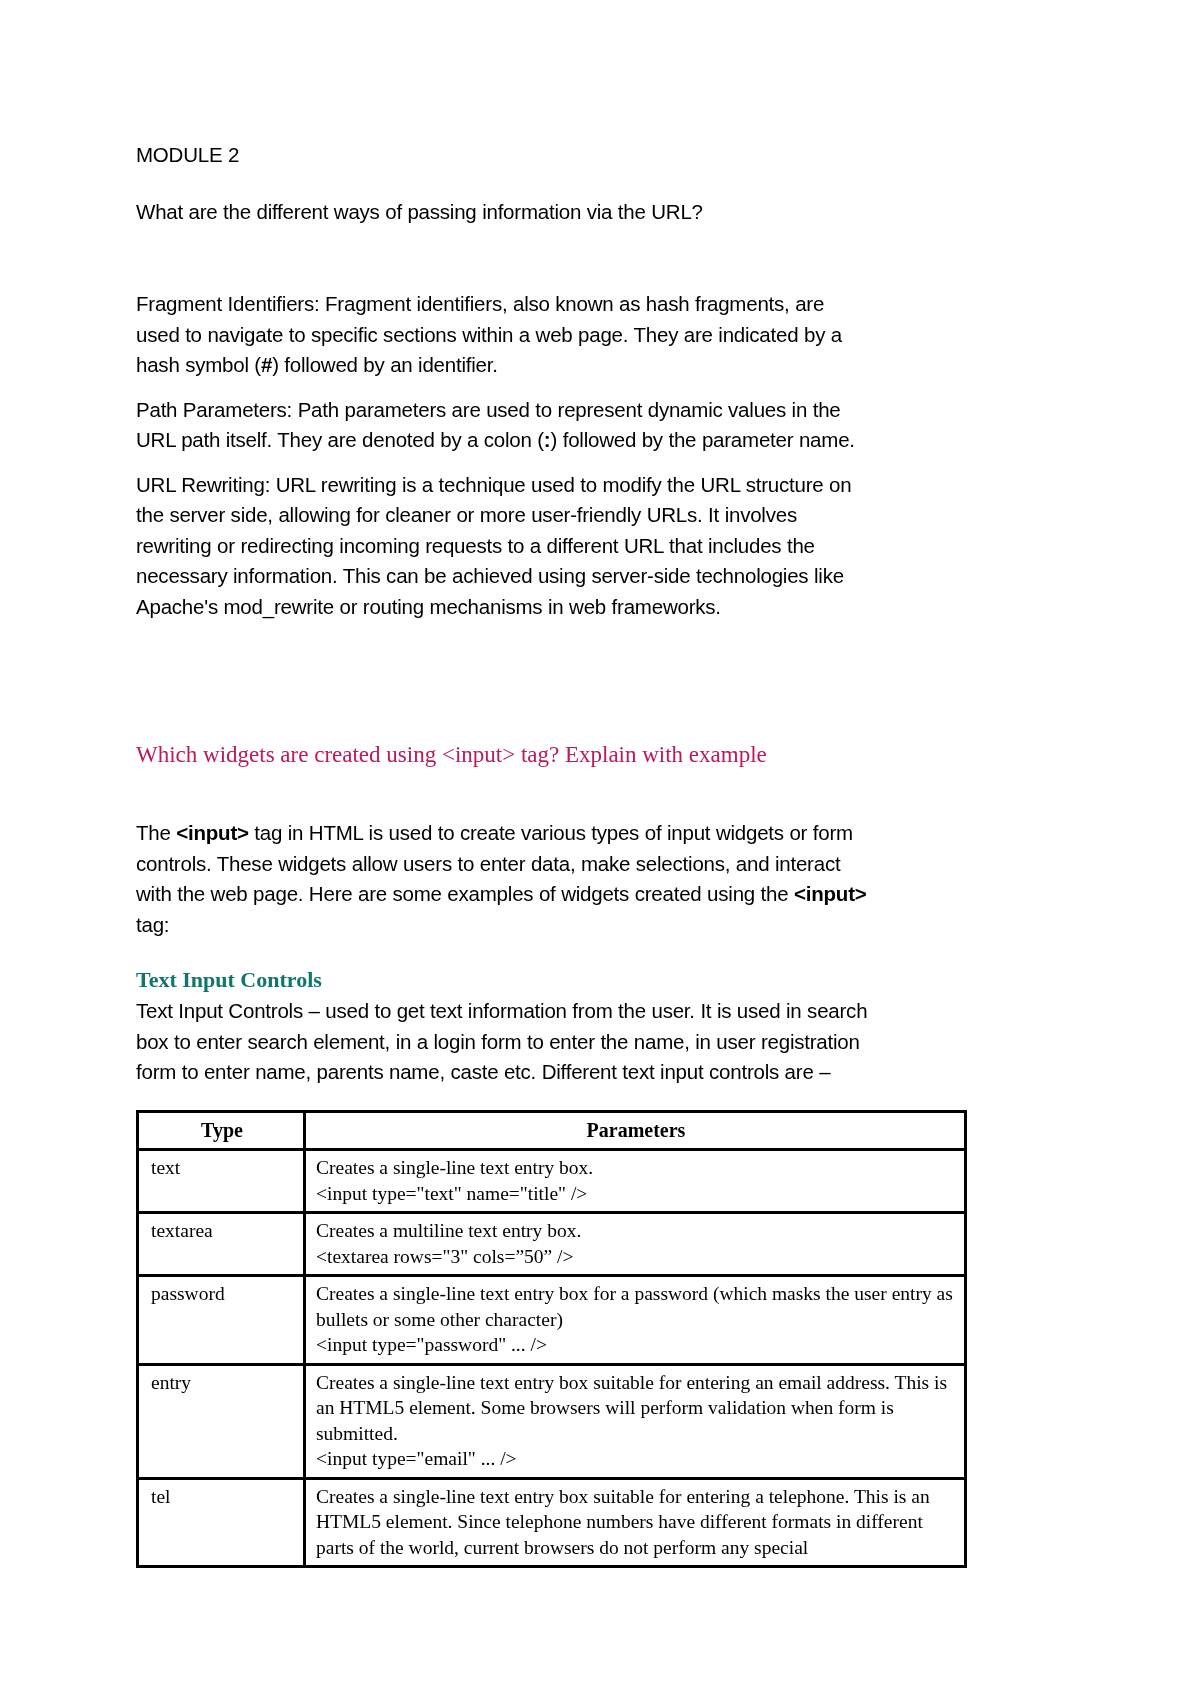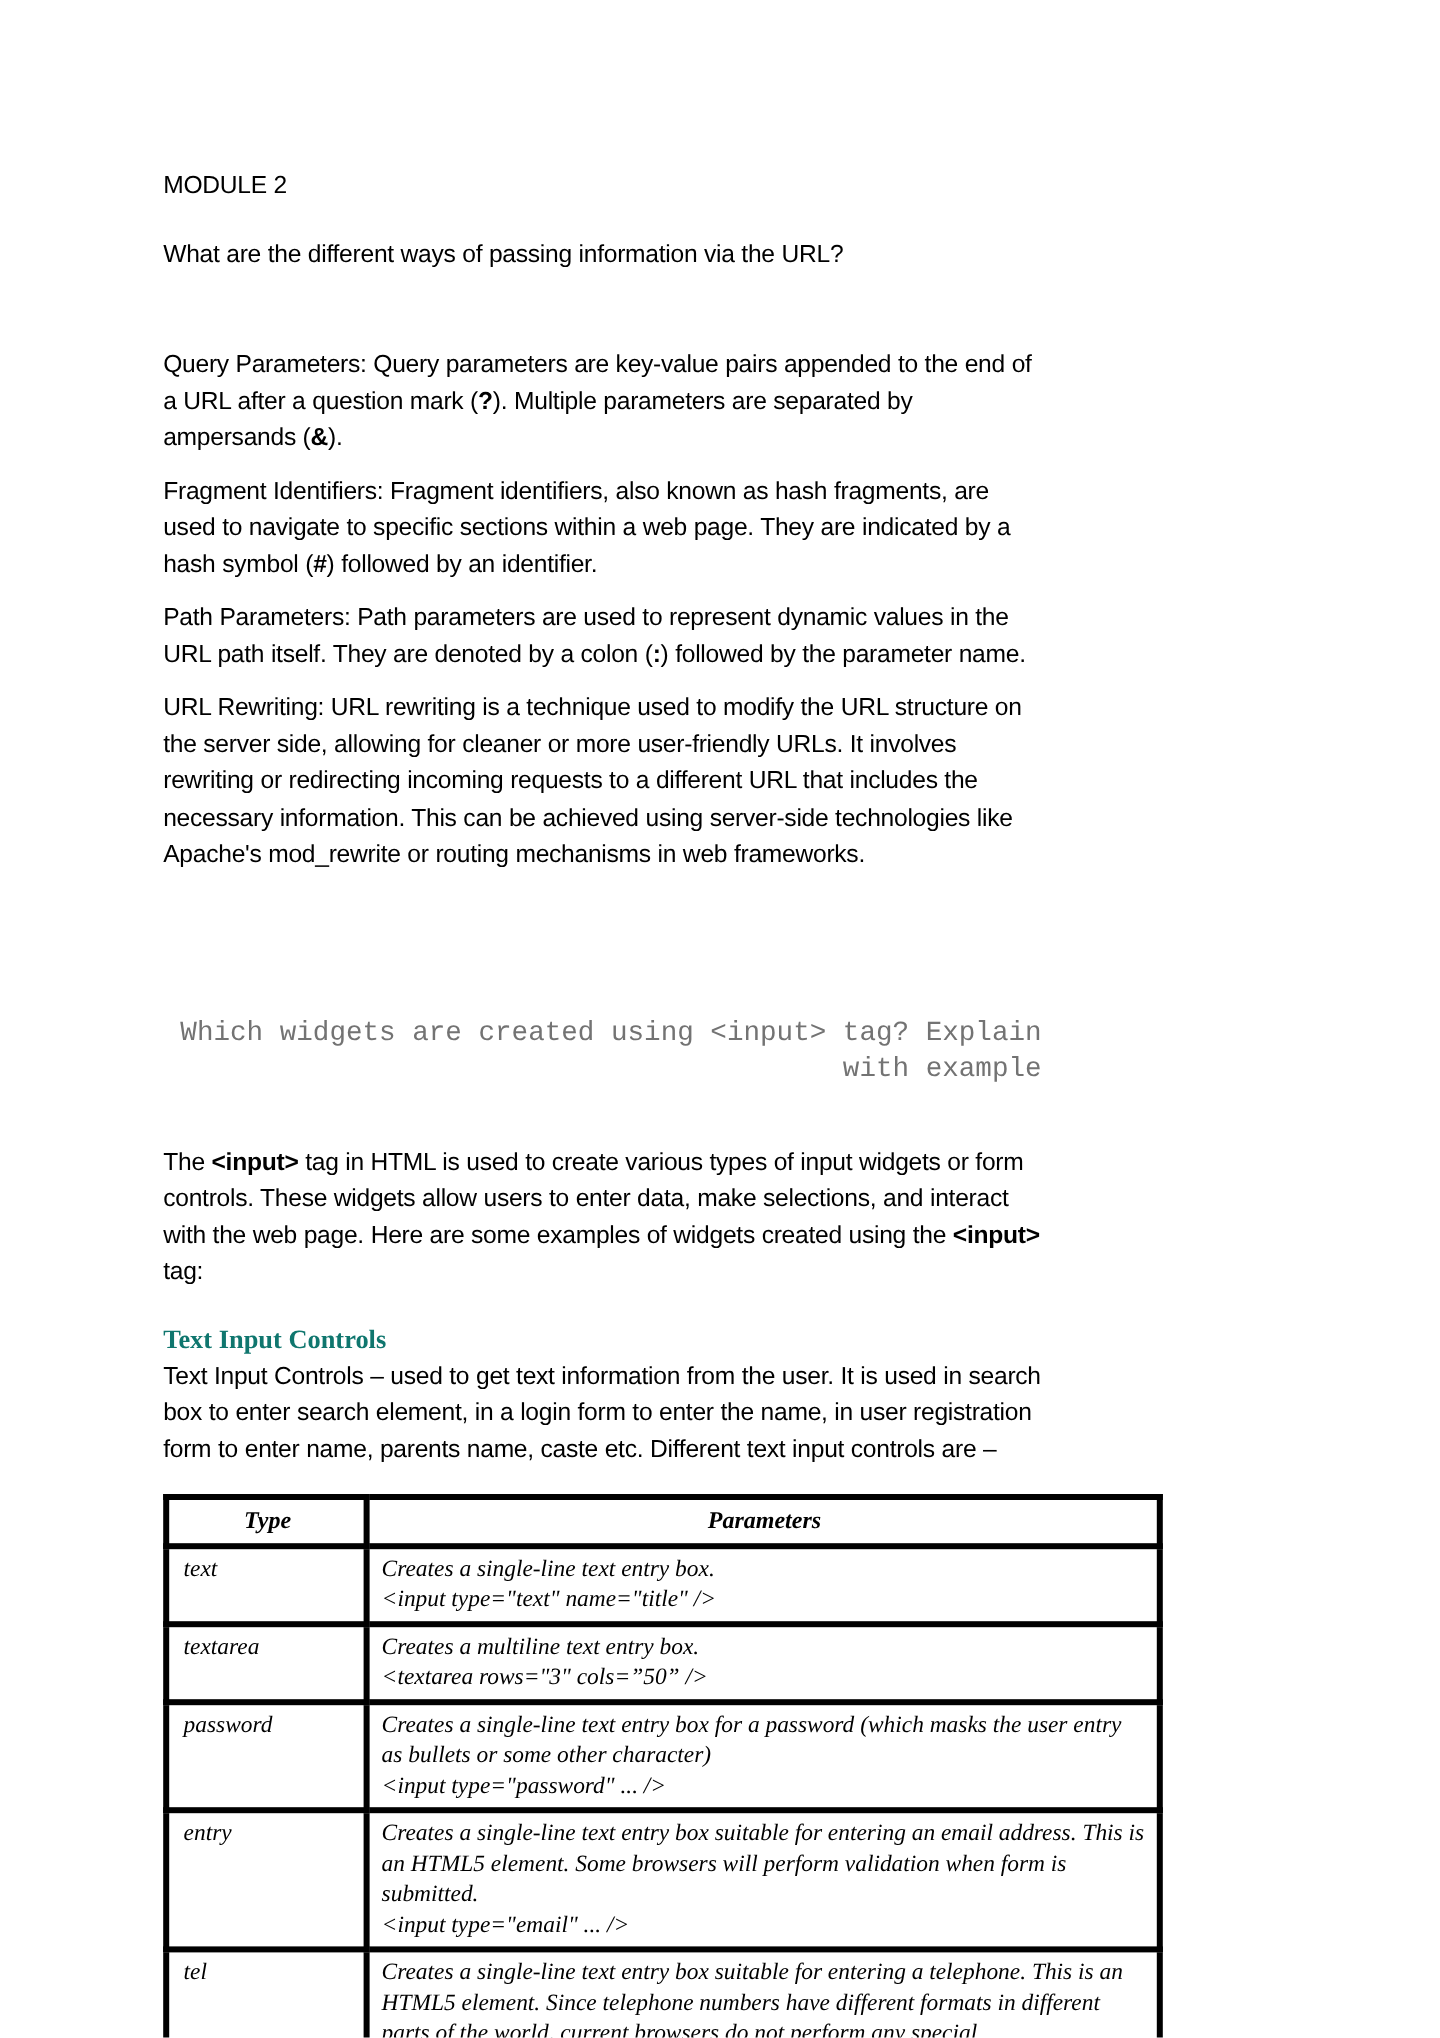--- a/index.html
+++ b/index.html
@@ -39,26 +39,25 @@
     word-spacing: 0.1px;
   }
   .p b { font-weight: 700; }
 
   .gap-lg { height: 48px; }
   .gap-xl { height: 104px; }
   .gap-sm { height: 12px; }
 
   
   .serif-q {
-    font-family: Liberation Mono, monospace;
+    font-family: Liberation Serif, serif;
     font-size: 23px;
     line-height: 30px;
     margin: 0;
-    color: #737373;
-    text-align: right;
+    color: #be185d;
   }
 
   
   .serif-h {
     font-family: "Liberation Serif", serif;
     font-weight: 700;
     font-size: 22px;
     line-height: 28px;
     margin: 0 0 2px 0;
     color: #0f766e;
@@ -73,26 +72,25 @@
     border-collapse: collapse;
     width: 828px;
     table-layout: fixed;
     font-family: "Liberation Serif", serif;
     color: #000;
   }
   table.controls col.c1 { width: 167px; }
   table.controls col.c2 { width: 661px; }
   table.controls th,
   table.controls td {
-    border: 5px solid #000000;
+    border: 3px solid #000000;
     vertical-align: top;
     padding: 4px 8px 5px 10px;
     font-size: 19.5px;
     line-height: 25.5px;
-    font-style: italic;
   }
   table.controls thead th {
     text-align: center;
     font-weight: 700;
     font-size: 20px;
     padding-top: 5px;
     padding-bottom: 5px;
   }
   table.controls td.type {
     padding-left: 12px;
@@ -106,21 +104,20 @@
 <div class="page">
 
   <div class="p">MODULE 2</div>
 
   <div class="gap-sm"></div>
 
   <div class="p">What are the different ways of passing information via the URL?</div>
 
   <div class="gap-lg"></div>
 
-  <div class="p"><span>Query Parameters: Query parameters are key-value pairs appended to the end of a URL after a question mark (</span><b>?</b><span>). Multiple parameters are separated by ampersands (</span><b>&amp;</b><span>).</span></div>
 
   <div class="p"><span>Fragment Identifiers: Fragment identifiers, also known as hash fragments, are used to navigate to specific sections within a web page. They are indicated by a hash symbol (</span><b>#</b><span>) followed by an identifier.</span></div>
 
   <div class="p"><span>Path Parameters: Path parameters are used to represent dynamic values in the URL path itself. They are denoted by a colon (</span><b>:</b><span>) followed by the parameter name.</span></div>
 
   <div class="p">URL Rewriting: URL rewriting is a technique used to modify the URL structure on the server side, allowing for cleaner or more user-friendly URLs. It involves rewriting or redirecting incoming requests to a different URL that includes the necessary information. This can be achieved using server-side technologies like Apache's mod_rewrite or routing mechanisms in web frameworks.</div>
 
   <div class="gap-xl"></div>
 
   <div class="serif-q">Which widgets are created using &lt;input&gt; tag? Explain with example</div>

